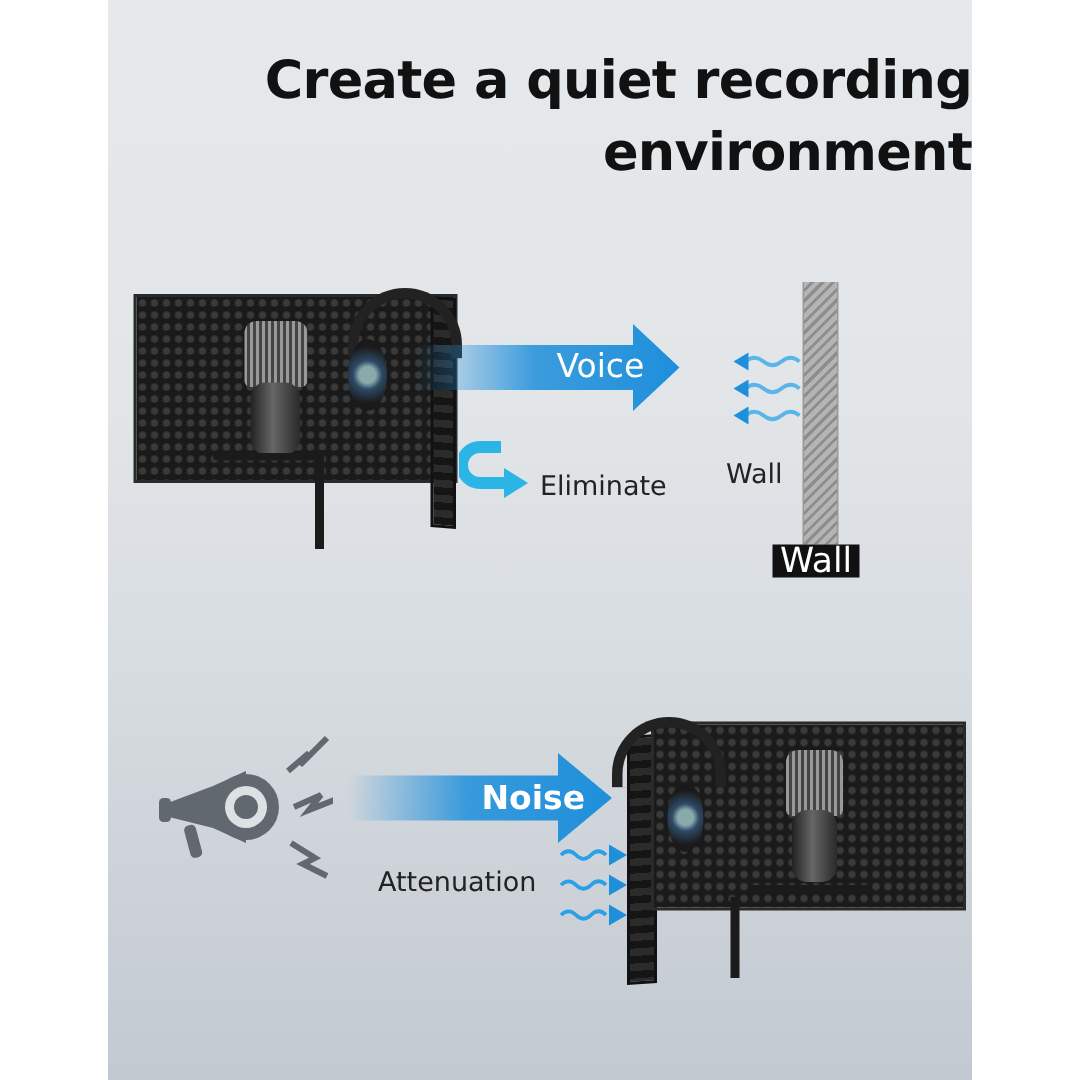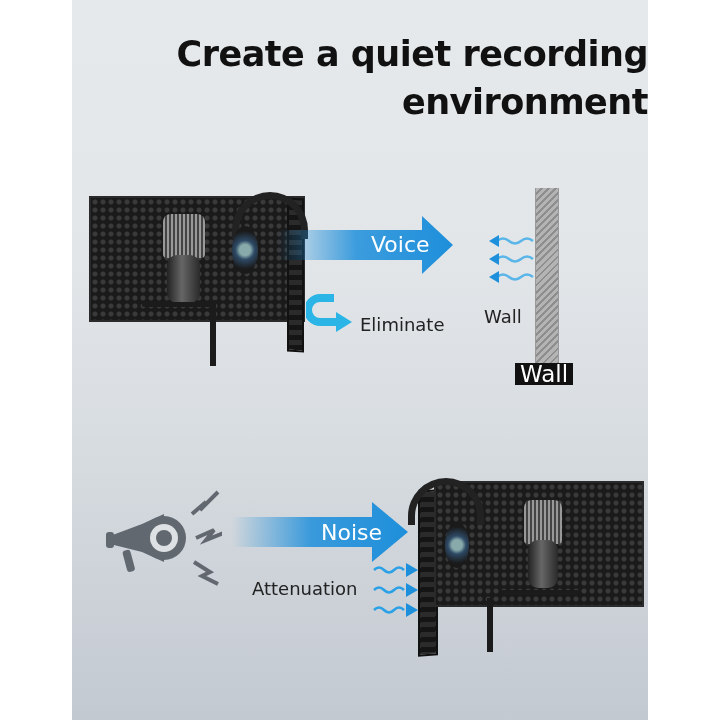--- a/index.html
+++ b/index.html
@@ -102,21 +102,21 @@
     <svg style="position:absolute;left:160px;top:502px;" width="178" height="60" viewBox="0 0 178 60">
       <defs>
         <linearGradient id="ng" x1="0" x2="1">
           <stop offset="0" stop-color="#1e8fdb" stop-opacity="0"></stop>
           <stop offset="0.45" stop-color="#1e8fdb" stop-opacity="0.85"></stop>
           <stop offset="1" stop-color="#1e8fdb"></stop>
         </linearGradient>
       </defs>
       <polygon points="0,15 140,15 140,0 176,30 140,60 140,45 0,45" fill="url(#ng)"></polygon>
     </svg>
-    <div class="arrow-label" style="left:249px;top:520px;">Noise</div>
+    <div class="arrow-label" style="left:249px;top:520px;font-weight:bold;">Noise</div>
 
     <div class="lbl" style="left:180px;top:578px;">Attenuation</div>
 
     <svg style="position:absolute;left:300px;top:560px;" width="50" height="60" viewBox="0 0 50 60">
       <g fill="none" stroke="#2aa0e6" stroke-width="2.5">
         <path d="M2 10 q5 -5 10 0 t10 0 t10 0"></path>
         <path d="M2 30 q5 -5 10 0 t10 0 t10 0"></path>
         <path d="M2 50 q5 -5 10 0 t10 0 t10 0"></path>
       </g>
       <g fill="#1e8fdb">

